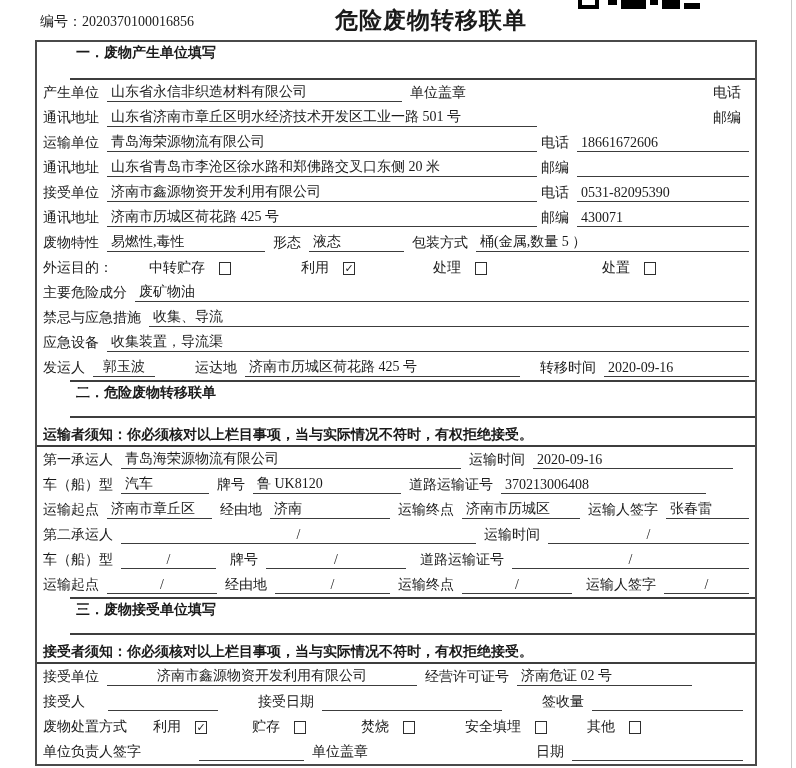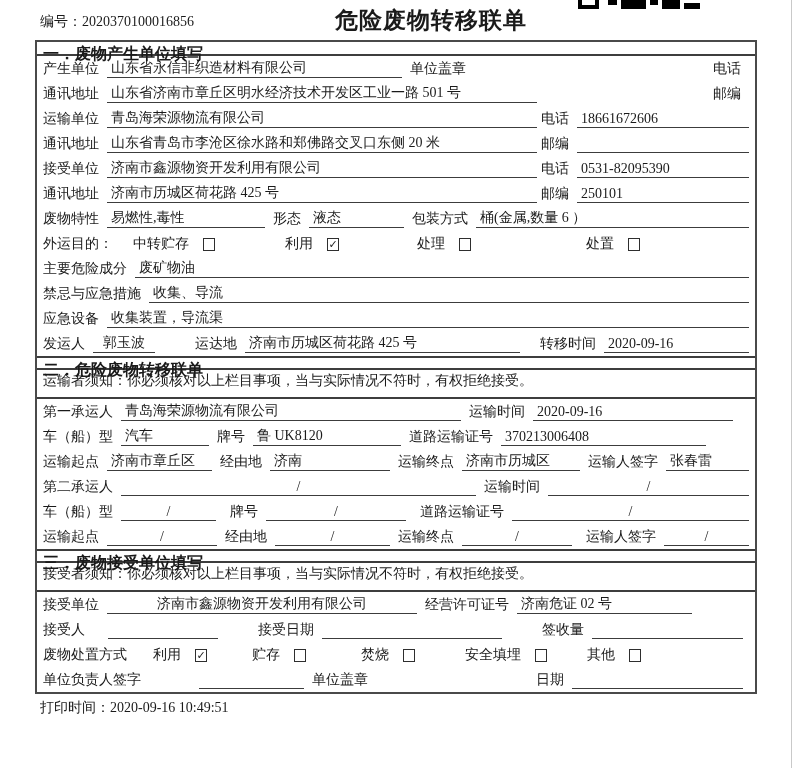--- a/index.html
+++ b/index.html
@@ -22,30 +22,32 @@
     position:absolute; left:335px; top:5px;
     font-family:"Liberation Sans","DejaVu Sans",sans-serif;
     font-weight:bold; font-size:23px; letter-spacing:1px; white-space:nowrap;
   }
 
   .form {
     margin-left:35px; width:722px;
     border:2px solid #4a4a4a;
   }
   .sec {
-    height:14px; padding:2px 6px 0 6px;
+    height:38px; padding:2px 6px 0 6px;
     font-family:"Liberation Sans","DejaVu Sans",sans-serif;
-    font-weight:bold; font-size:16px;
+    font-weight:bold; font-size:14px;
     border-bottom:2px solid #3d3d3d;
+    margin-left:33px;
   }
   .sec.mid { border-top:2px solid #3d3d3d; }
   .note {
-    height:29px; padding:2px 6px 0 6px;
+    height:29px; padding:8px 6px 0 6px;
     border-bottom:2px solid #3d3d3d;
     white-space:nowrap;
+    font-weight:bold;
   }
   .row {
     display:flex; align-items:flex-end;
     height:25px; padding:0 6px 3px 6px;
     white-space:nowrap;
   }
   .lbl { flex:none; margin-right:8px; }
   .fld {
     display:inline-block;
     border-bottom:1px solid #3c3c3c;
@@ -124,36 +126,36 @@
       <span class="lbl">接受单位</span>
       <span class="fld" style="width:430px">济南市鑫源物资开发利用有限公司</span>
       <span class="lbl" style="margin-left:auto">电话</span>
       <span class="fld" style="width:172px">0531-82095390</span>
     </div>
 
     <div class="row">
       <span class="lbl">通讯地址</span>
       <span class="fld" style="width:430px">济南市历城区荷花路 425 号</span>
       <span class="lbl" style="margin-left:auto">邮编</span>
-      <span class="fld" style="width:172px">250101</span>
+      <span class="fld" style="width:172px">430071</span>
     </div>
 
 
     <div class="row">
       <span class="lbl">废物特性</span>
       <span class="fld" style="width:158px">易燃性,毒性</span>
       <span class="lbl" style="margin-left:8px">形态</span>
       <span class="fld" style="width:95px">液态</span>
       <span class="lbl" style="margin-left:8px">包装方式</span>
-      <span class="fld grow">桶(金属,数量 6 ）</span>
+      <span class="fld grow">桶(金属,数量 5 ）</span>
     </div>
 
     <div class="row">
       <span class="lbl">外运目的：</span>
-      <span class="lbl" style="margin-left:12px">中转贮存</span>
+      <span class="lbl" style="margin-left:28px">中转贮存</span>
       <span class="cb"></span>
       <span class="lbl" style="margin-left:70px">利用</span>
       <span class="cb">✓</span>
       <span class="lbl" style="margin-left:78px">处理</span>
       <span class="cb"></span>
       <span class="lbl" style="margin-left:115px">处置</span>
       <span class="cb"></span>
     </div>
 
     <div class="row">

